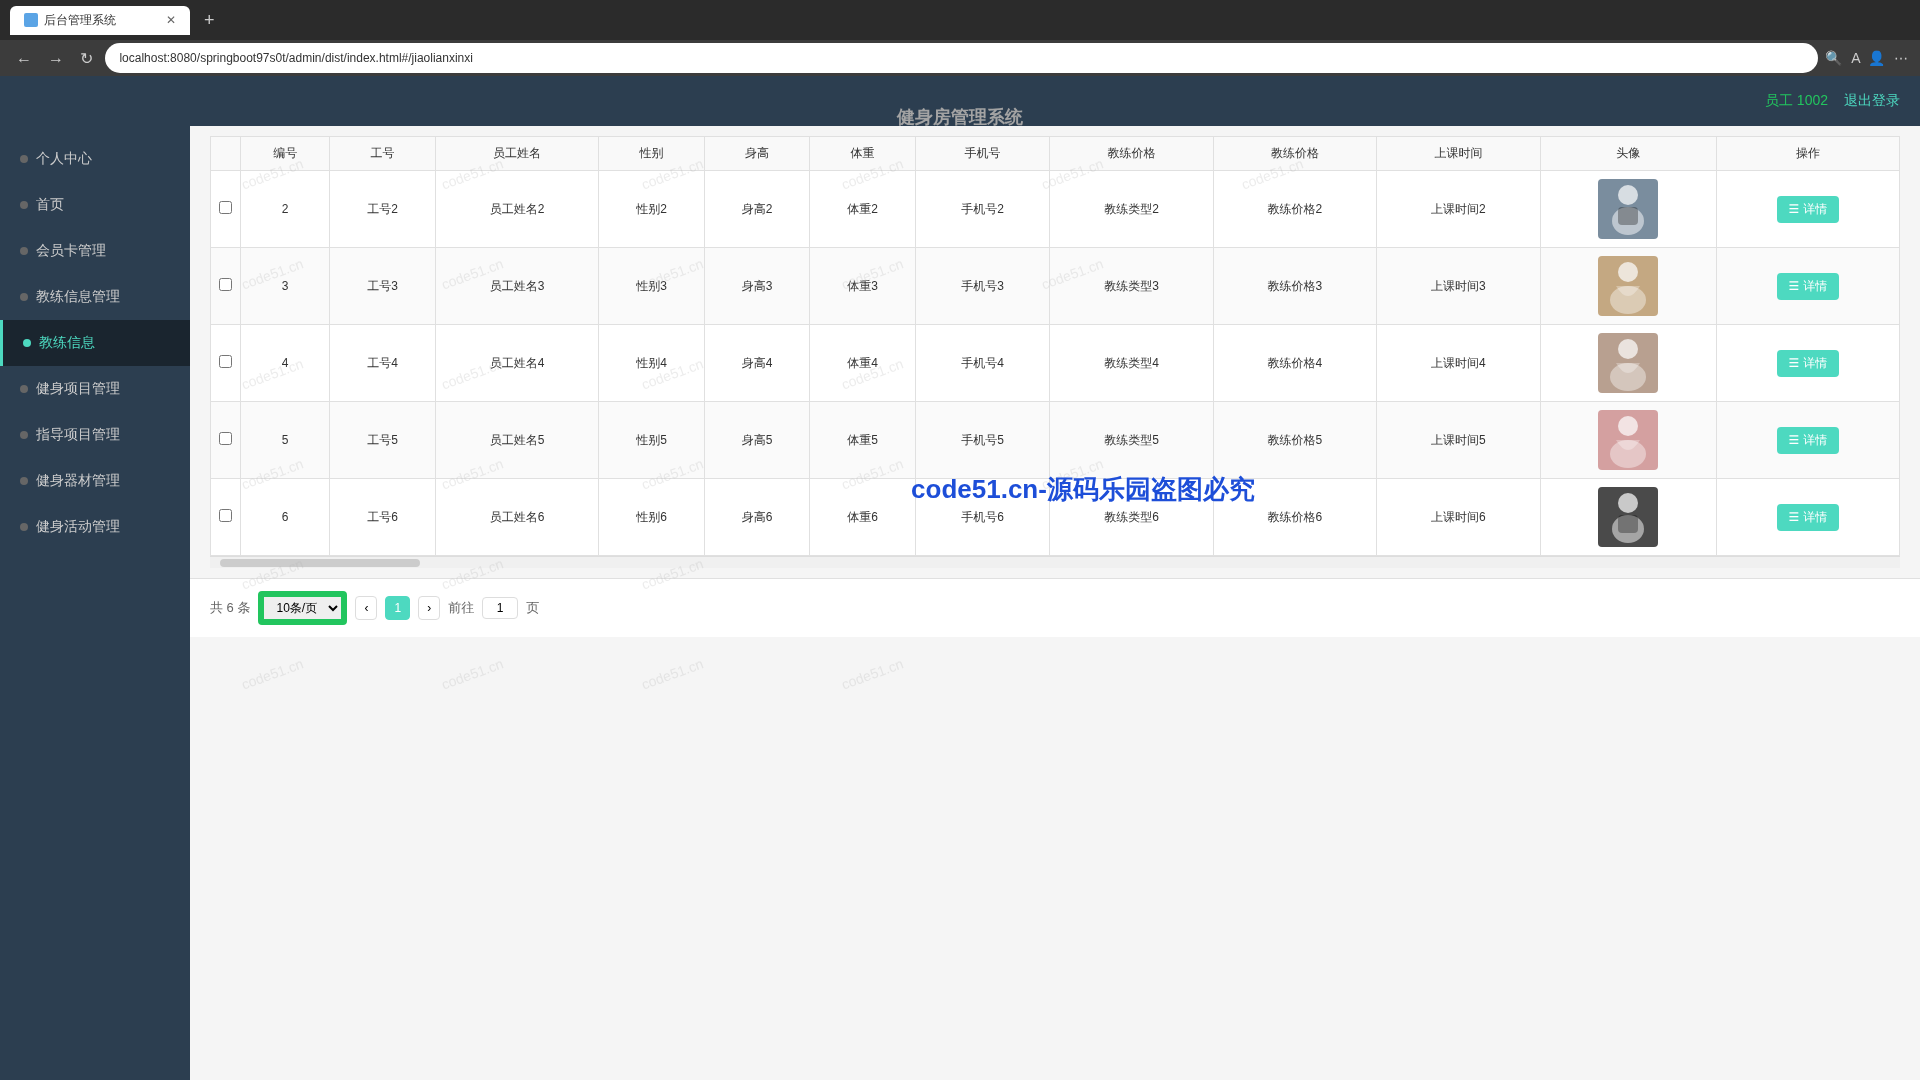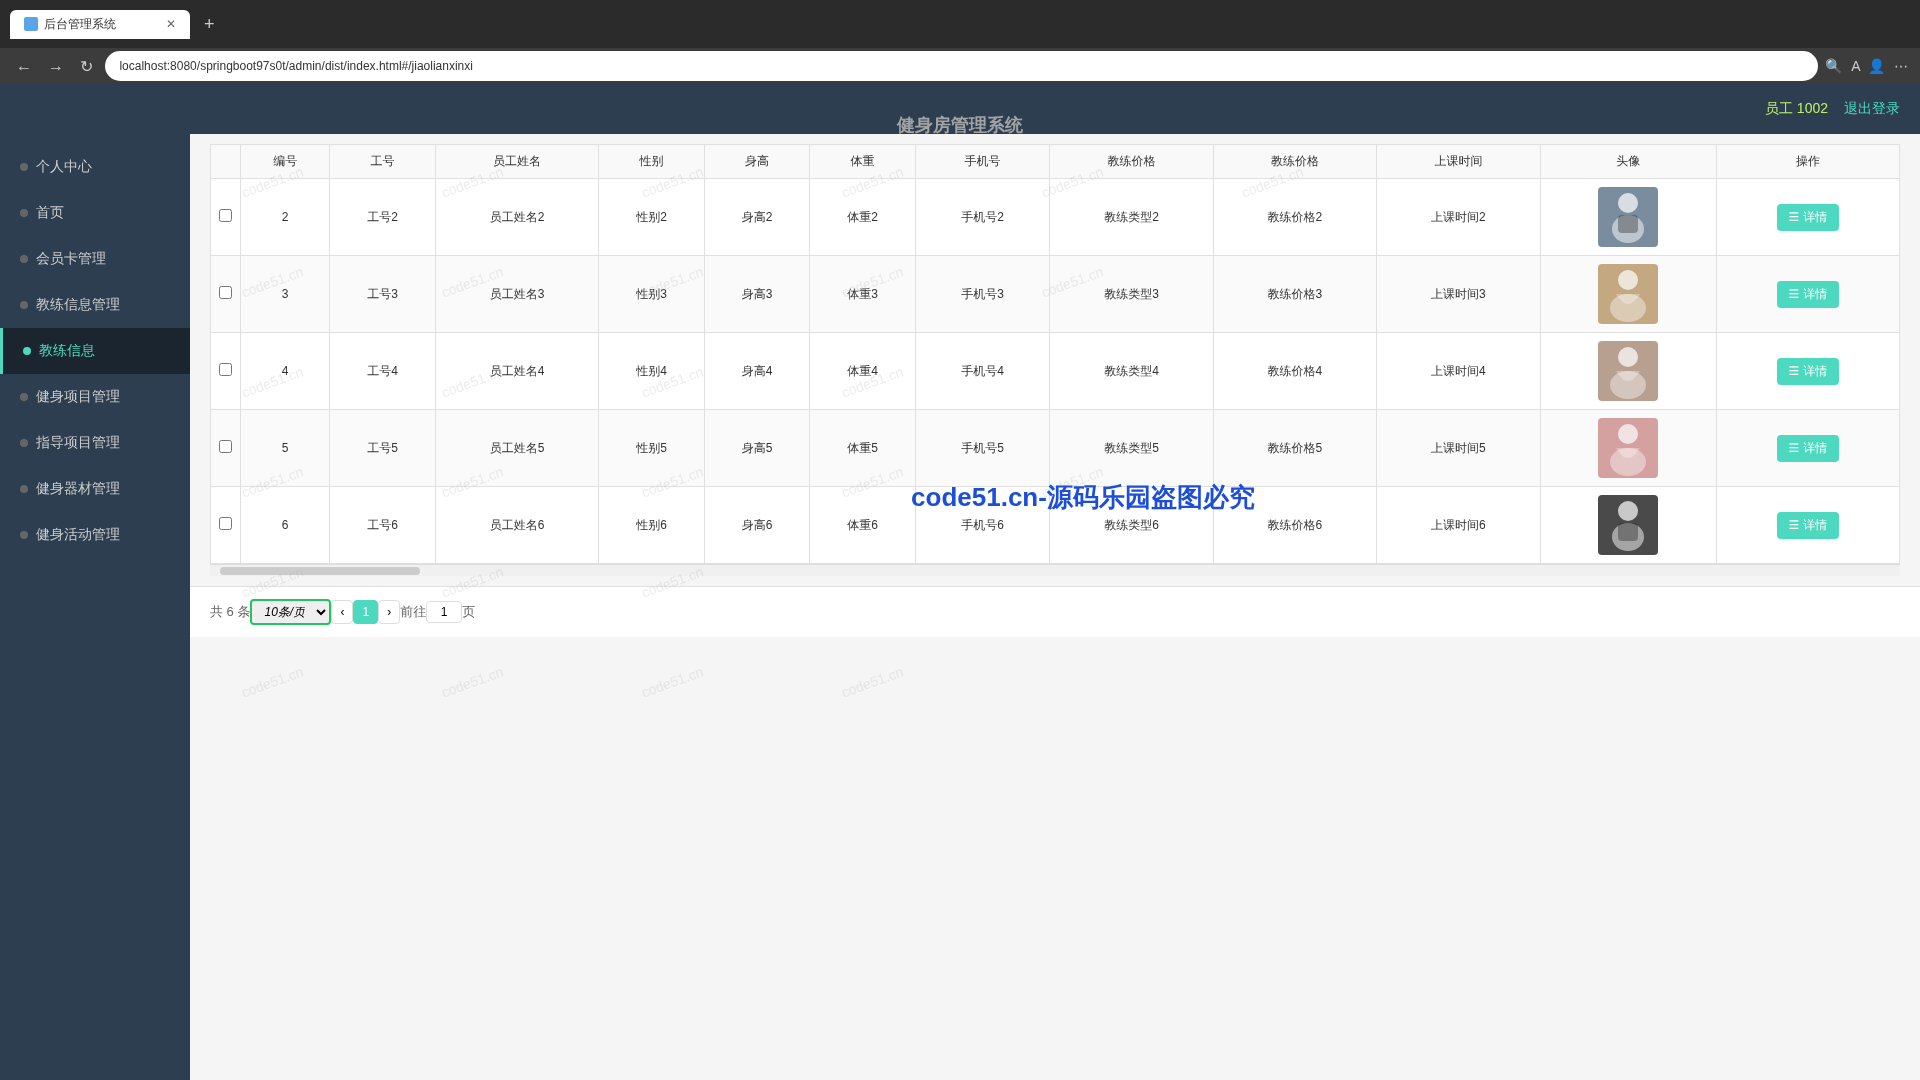--- a/index.html
+++ b/index.html
@@ -1,21 +1,21 @@
 <!DOCTYPE html>
 <html><head>
   <meta charset="utf-8">
   <style>
     * { box-sizing: border-box; margin: 0; padding: 0; }
     body { font-family: 'Microsoft YaHei', Arial, sans-serif; background: #f0f2f5; font-size: 13px; }
 
     
     .browser-chrome {
       background: #2b2b2b;
-      height: 48px;
+      height: 40px;
       display: flex;
       align-items: center;
       padding: 4px 10px;
       gap: 8px;
     }
     .browser-tab {
       background: #fff;
       border-radius: 6px 6px 0 0;
       padding: 6px 14px;
       font-size: 12px;
@@ -65,21 +65,21 @@
       font-weight: bold;
       margin-top: 32px;
     }
     .header-right {
       position: absolute;
       right: 20px;
       display: flex;
       align-items: center;
       gap: 16px;
     }
-    .employee-info { color: #bef264; font-size: 14px; }
+    .employee-info { color: #22c55e; font-size: 14px; }
     .logout-btn {
       color: #4dd9c0;
       font-size: 14px;
       cursor: pointer;
       background: none;
       border: none;
     }
 
     .app-body {
       display: flex;
@@ -176,33 +176,33 @@
     }
 
     .checkbox-cell { width: 30px; }
     input[type="checkbox"] { cursor: pointer; }
 
     
     .pagination-bar {
       display: flex;
       align-items: center;
       padding: 12px 20px;
+      gap: 8px;
       background: #fff;
       border-top: 1px solid #e0e0e0;
       position: sticky;
       bottom: 0;
     }
     .page-info { color: #666; font-size: 13px; }
     .page-size-select {
-      border: 2px solid #22c55e;
+      border: 6px solid #22c55e;
       border-radius: 4px;
       padding: 3px 8px;
       font-size: 12px;
       cursor: pointer;
-      font-style: italic;
     }
     .page-btn {
       border: 1px solid #ddd;
       border-radius: 4px;
       padding: 4px 8px;
       cursor: pointer;
       background: #fff;
       font-size: 12px;
     }
     .page-btn.active { background: #4dd9c0; color: #fff; border-color: #4dd9c0; }

